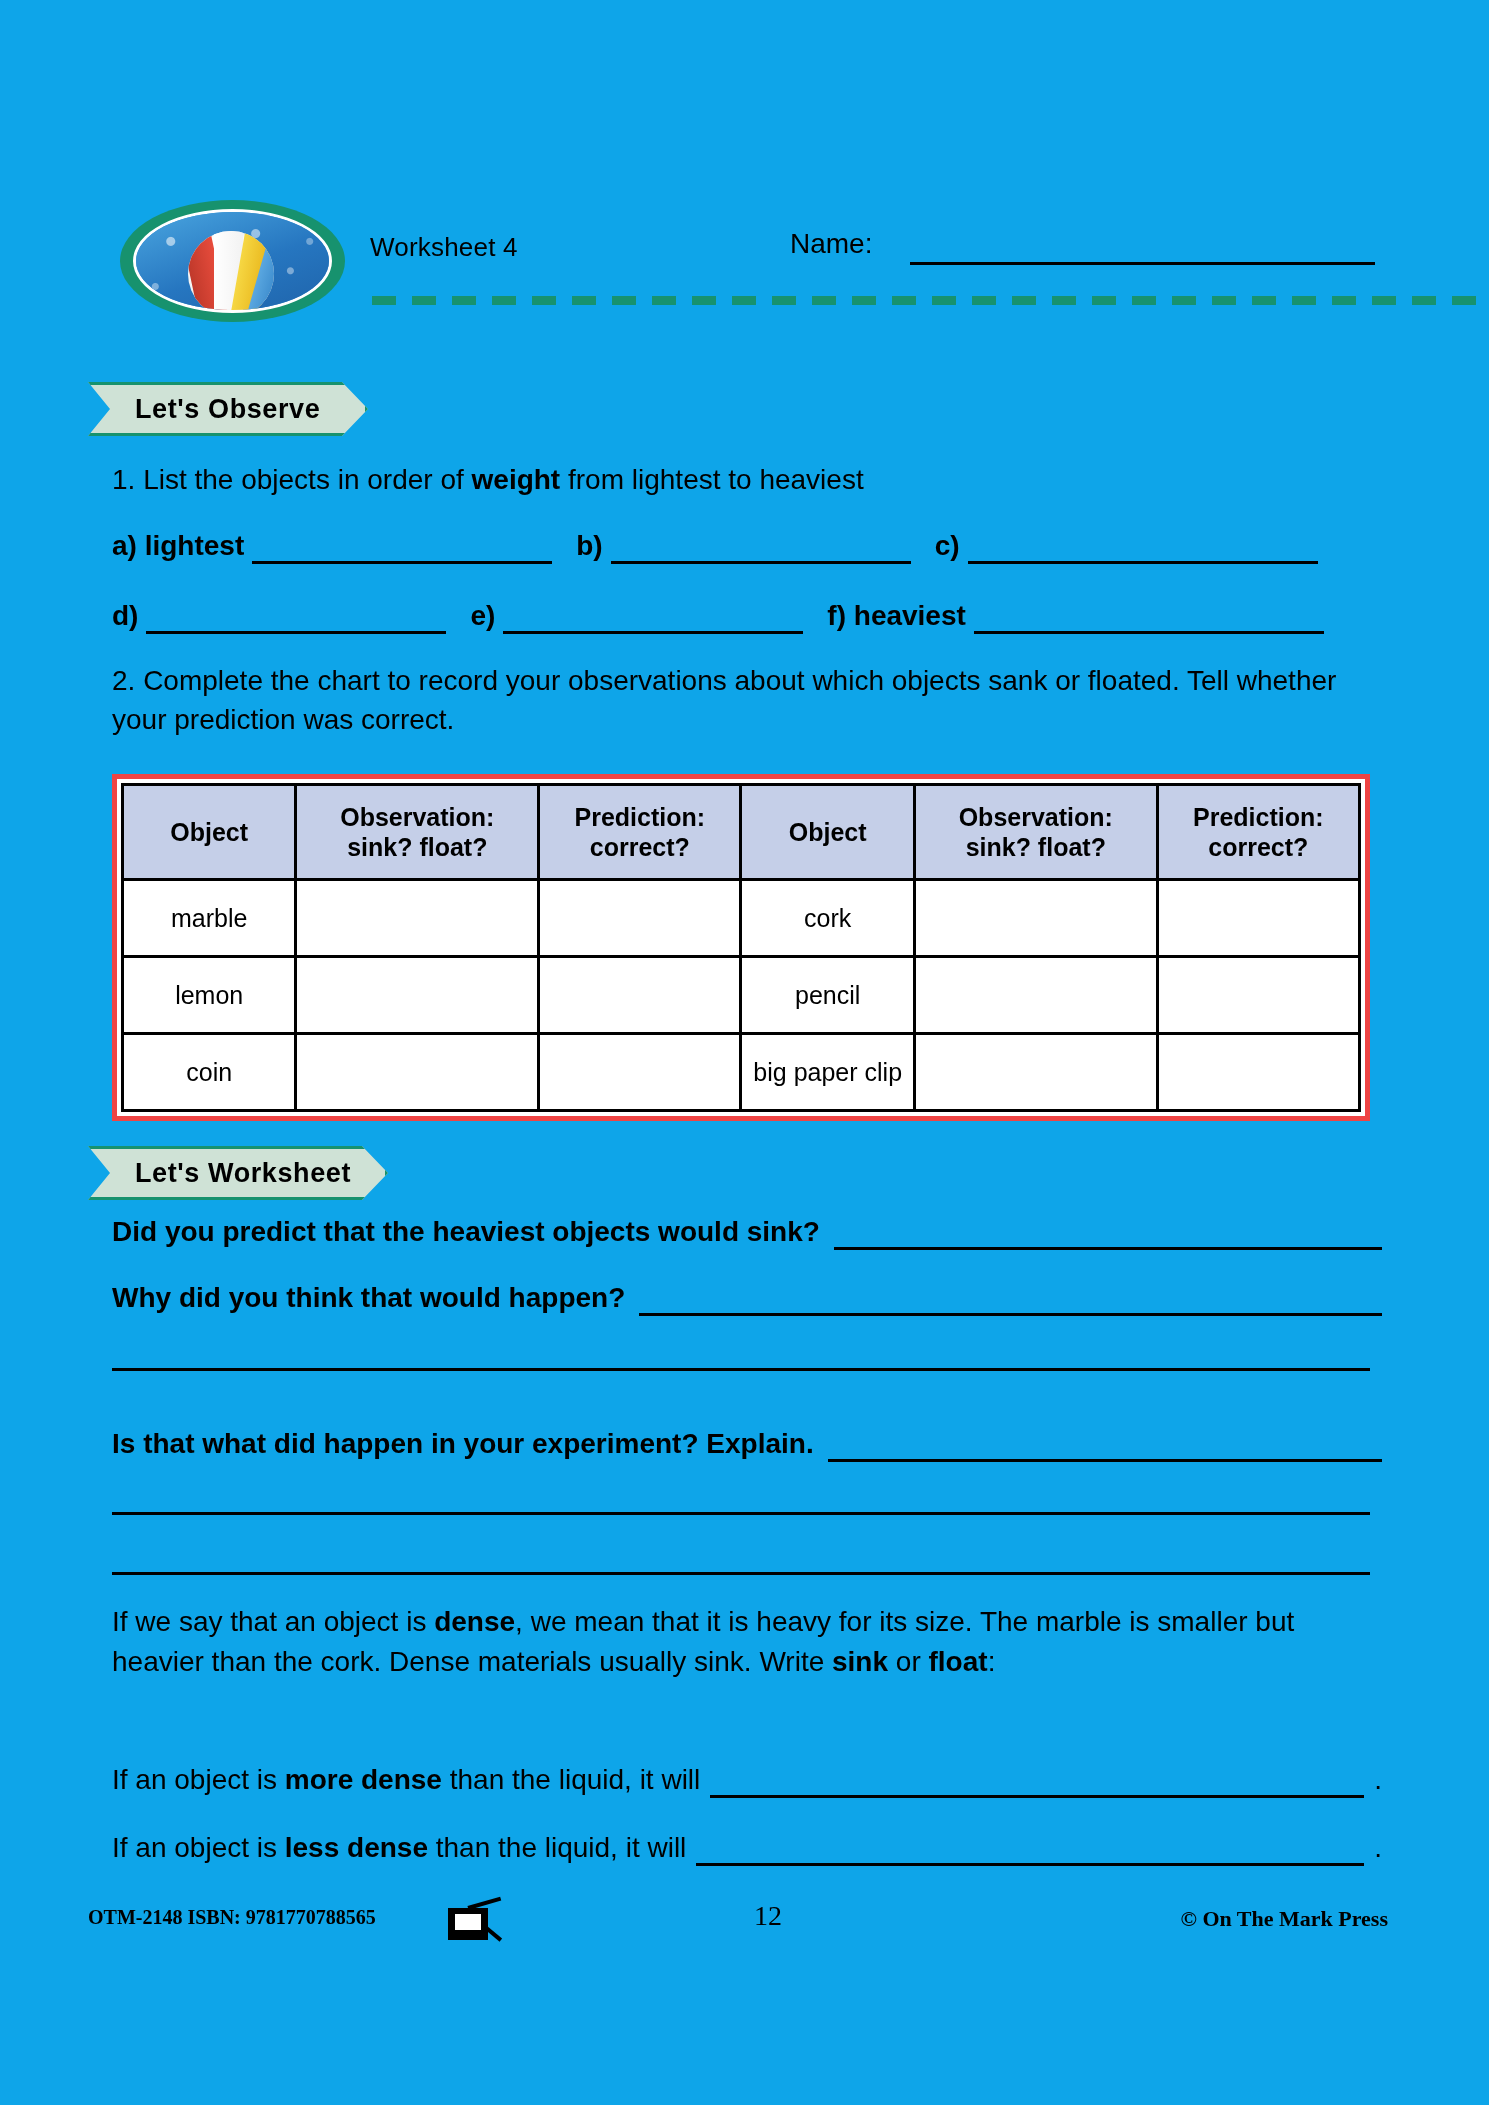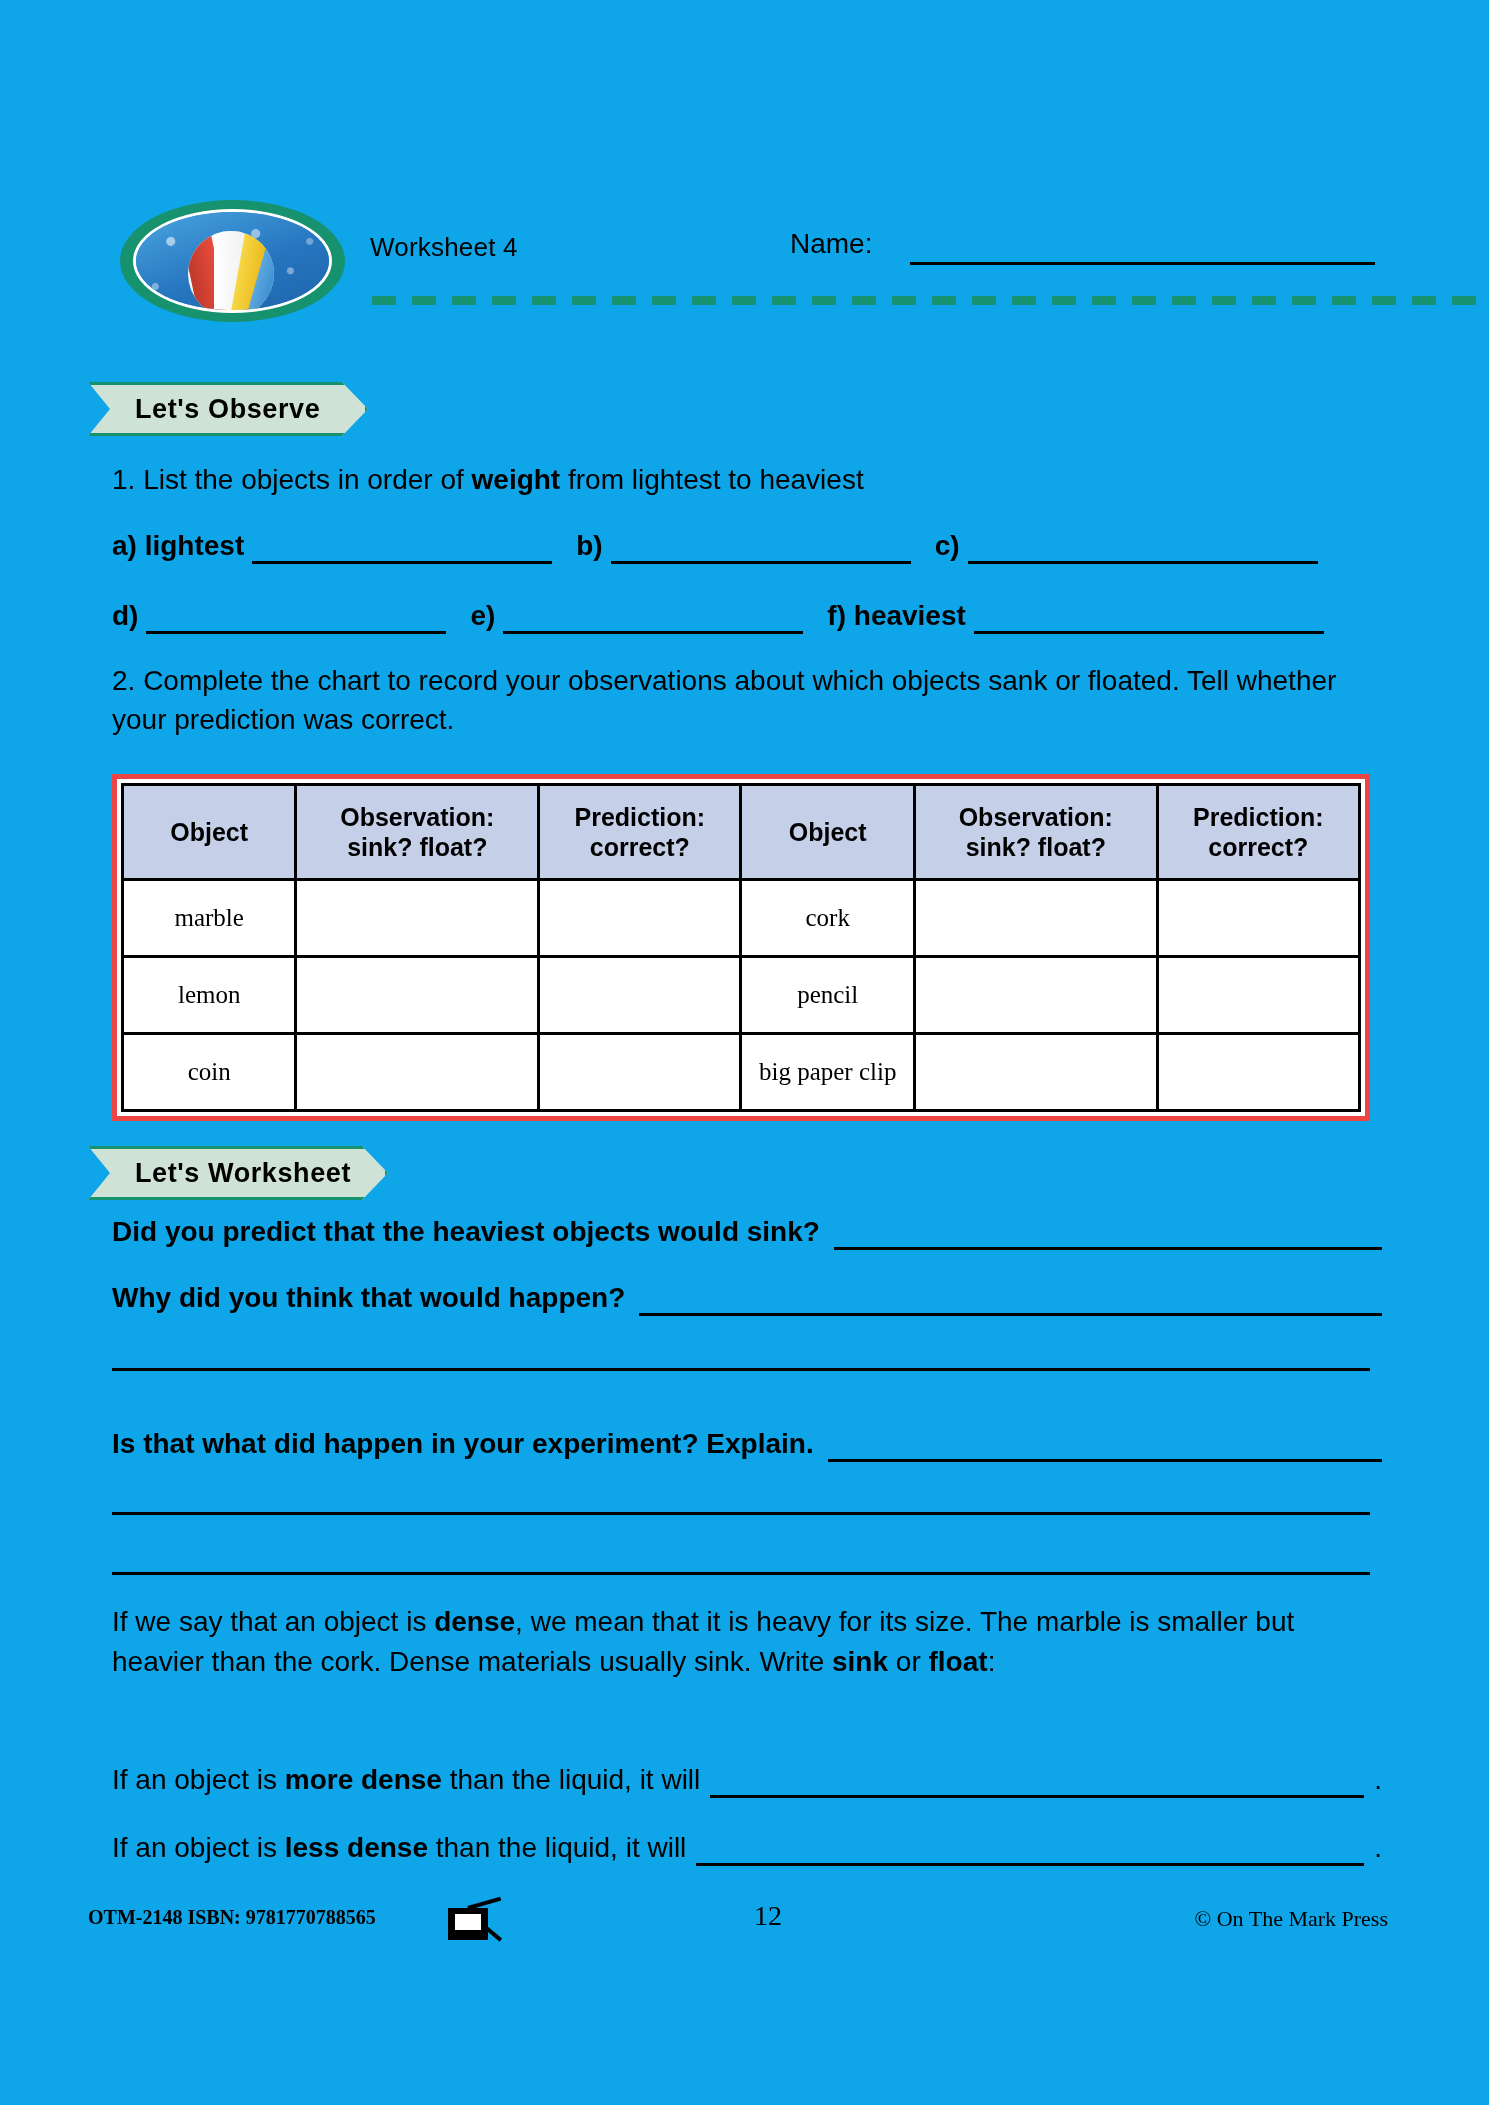--- a/index.html
+++ b/index.html
@@ -212,21 +212,20 @@
     background: #c5cfe8;
     font-weight: bold;
     padding: 8px 4px;
     line-height: 1.2;
     height: 76px;
   }
   table.obs td {
     height: 66px;
     padding: 4px 1px;
     line-height: 1.15;
-    font-family: Liberation Serif, serif;
   }
   col.c-object { width: 15.0%; }
   col.c-obs    { width: 21.0%; }
   col.c-pred   { width: 17.5%; }
 
   
   .cq {
     position: absolute;
     left: 112px;
     width: 1270px;
@@ -345,21 +344,21 @@
     text-align: center;
     font-family: Liberation Serif, serif;
     font-size: 28px;
   }
   .footer-right {
     position: absolute;
     right: 0;
     top: 6px;
     font-family: "Liberation Serif", serif;
     font-size: 22px;
-    font-weight: normal;
+    font-weight: bold;
     white-space: nowrap;
     margin-left: 7px;
   }
 </style>
 </head>
 <body>
 
 <div class="page">
 
   <div class="header">

